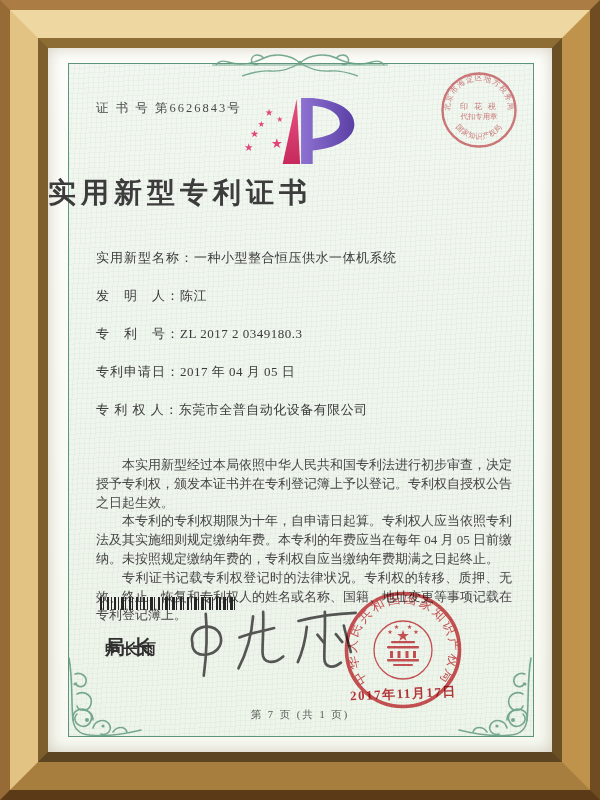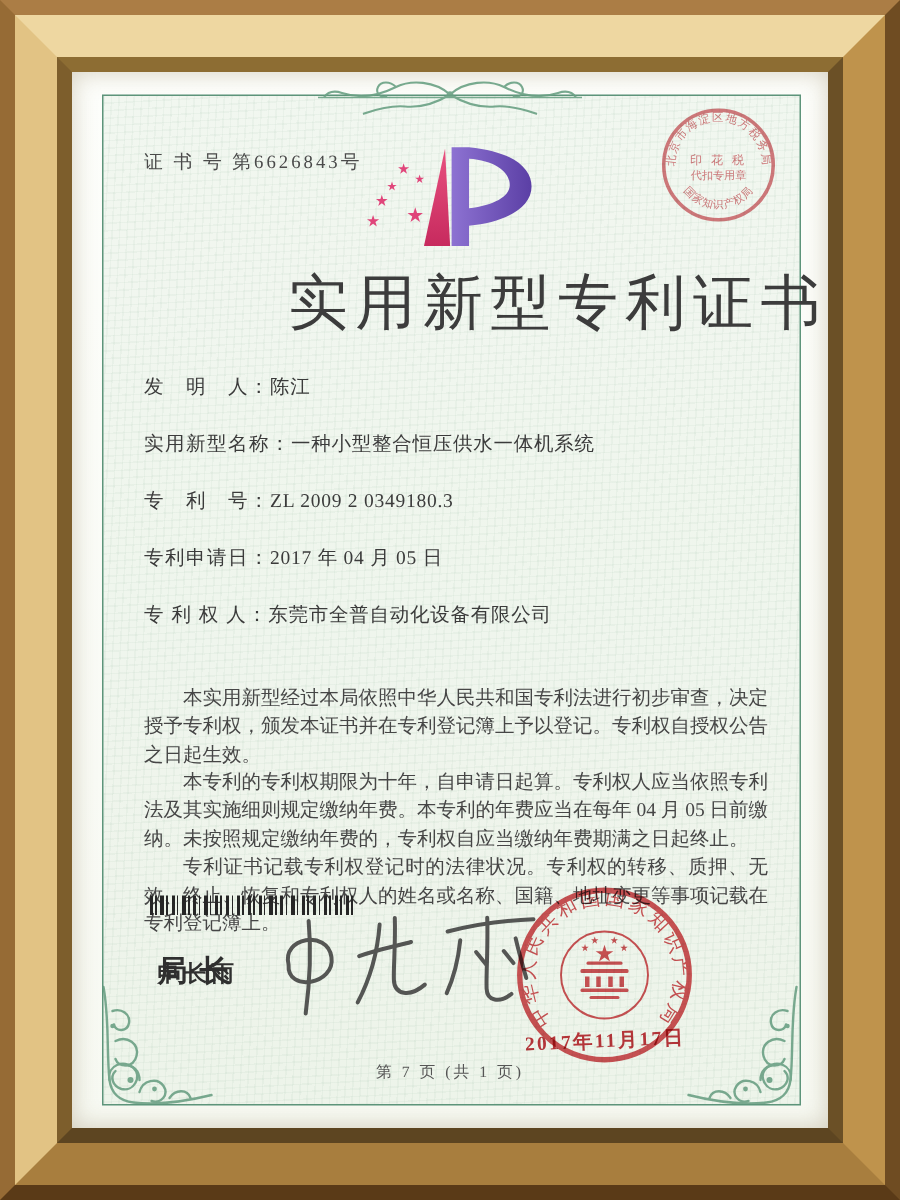--- a/index.html
+++ b/index.html
@@ -13,22 +13,22 @@
       box-shadow:inset 0 0 16px rgba(110,85,40,.28);}
   .paper{position:absolute;inset:0;font-family:"Liberation Serif","DejaVu Serif",serif;}
   .greenbox{position:absolute;left:20px;top:15px;width:464px;height:672px;
       border:1.5px solid #5d947a;
       background-color:rgba(214,232,216,.30);
       background-image:
         repeating-linear-gradient(93deg,rgba(125,170,140,.07) 0 1px,transparent 1px 5px),
         repeating-linear-gradient(-3deg,rgba(125,170,140,.07) 0 1px,transparent 1px 5px);}
   .certno{position:absolute;left:48px;top:52px;font-size:12.5px;letter-spacing:2px;color:#4a4a4a;}
   .logo{position:absolute;left:192px;top:46px;width:126px;height:78px;}
-  .title{position:absolute;left:0;right:0;top:126px;text-align:right;
-      font-weight:400;font-size:40px;letter-spacing:5px;color:#3c3c3c;}
+  .title{position:absolute;left:0;right:0;top:126px;text-align:left;
+      font-weight:700;font-size:28px;letter-spacing:5px;color:#3c3c3c;}
   .fields{position:absolute;left:48px;top:202px;width:432px;}
   .frow{margin-bottom:23px;font-size:13px;line-height:15px;color:#3b3b3b;letter-spacing:.5px;}
   .frow .lbl{letter-spacing:1px;}
   .paras{position:absolute;left:48px;top:408px;width:416px;font-size:13px;
       line-height:18.8px;color:#464646;text-align:justify;}
   .paras p{margin:0;text-indent:2em;}
   .barcode{position:absolute;left:52px;top:549px;width:137px;height:13px;
       background:repeating-linear-gradient(90deg,#262626 0 2px,transparent 2px 3.5px,
         #262626 3.5px 4.5px,transparent 4.5px 7px,#262626 7px 9.5px,transparent 9.5px 11px,
         #262626 11px 12px,transparent 12px 14.5px);}
@@ -125,27 +125,27 @@
       <use href="#star5" transform="translate(15,41) scale(4.2)"></use>
       <use href="#star5" transform="translate(38,51) scale(5.6)"></use>
       <use href="#star5" transform="translate(9,55) scale(4.4)"></use>
     </g>
   </svg>
 
   <div class="title">实用新型专利证书</div>
 
   <div class="fields">
     <div class="frow">
+      <span class="lbl">实用新型名称：</span><span class="val">一种小型整合恒压供水一体机系统</span>
+    </div>
+    <div class="frow">
       <span class="lbl">发　明　人：</span><span class="val">陈江</span>
     </div>
     <div class="frow">
-      <span class="lbl">实用新型名称：</span><span class="val">一种小型整合恒压供水一体机系统</span>
-    </div>
-    <div class="frow">
-      <span class="lbl">专　利　号：</span><span class="val">ZL 2009 2 0349180.3</span>
+      <span class="lbl">专　利　号：</span><span class="val">ZL 2017 2 0349180.3</span>
     </div>
     <div class="frow">
       <span class="lbl">专利申请日：</span><span class="val">2017 年 04 月 05 日</span>
     </div>
     <div class="frow">
       <span class="lbl">专 利 权 人：</span><span class="val">东莞市全普自动化设备有限公司</span>
     </div>
   </div>
 
   <div class="paras">

